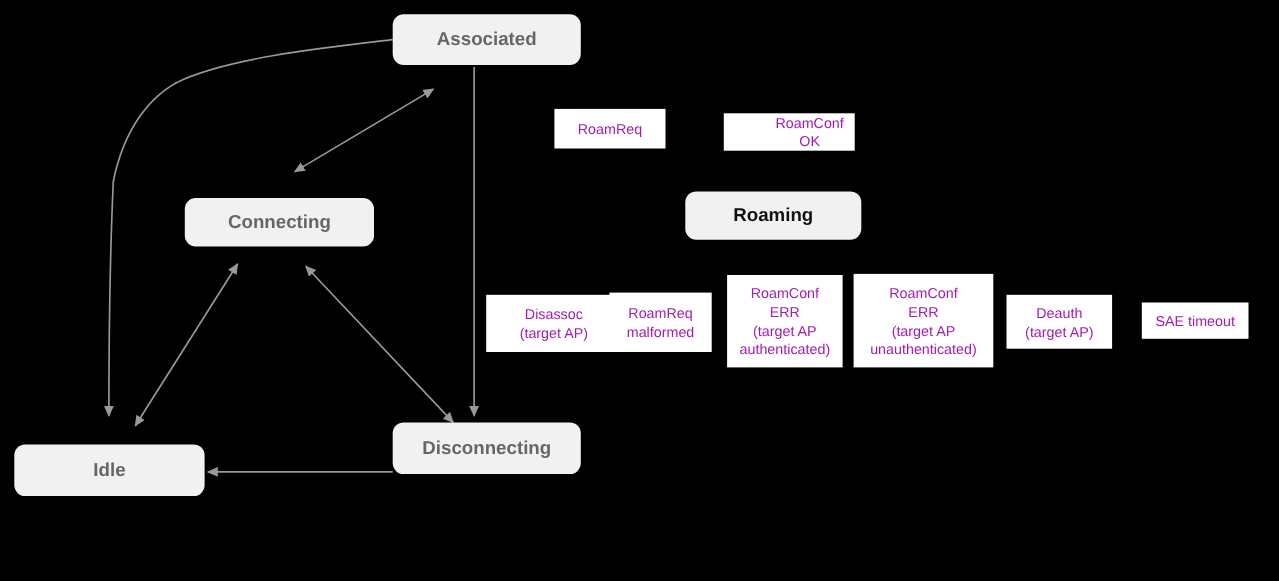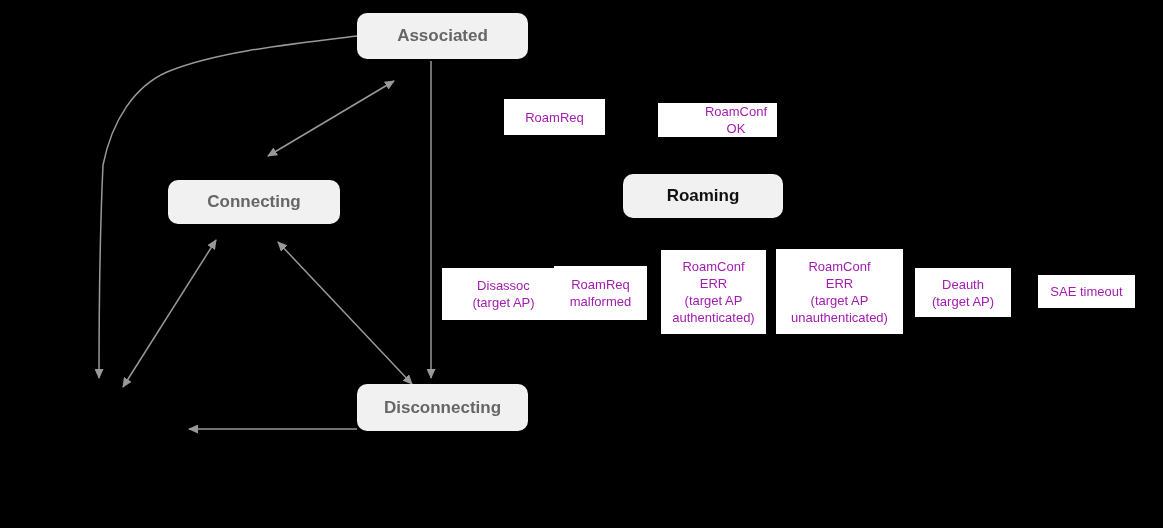--- a/index.html
+++ b/index.html
@@ -79,20 +79,21 @@
     <path d="M268,156 L394,81" fill="none" stroke="#999999" stroke-width="1.5" marker-start="url(#ah)" marker-end="url(#ah)"></path>
     <path d="M431,61 L431,378" fill="none" stroke="#999999" stroke-width="1.5" marker-end="url(#ah)"></path>
     <path d="M216,240 L123,387" fill="none" stroke="#999999" stroke-width="1.5" marker-start="url(#ah)" marker-end="url(#ah)"></path>
     <path d="M278,242 L412,384" fill="none" stroke="#999999" stroke-width="1.5" marker-start="url(#ah)" marker-end="url(#ah)"></path>
     <path d="M357,429 L189,429" fill="none" stroke="#999999" stroke-width="1.5" marker-end="url(#ah)"></path>
   </svg>
 
   <div class="state" id="st-associated">Associated</div>
   <div class="state" id="st-connecting">Connecting</div>
   <div class="state highlight" id="st-roaming">Roaming</div>
+  <div class="state" id="st-idle">Idle</div>
   <div class="state" id="st-disconnecting">Disconnecting</div>
 
   <div class="evt" id="ev-roamreq">RoamReq</div>
   <div class="evt" id="ev-roamconf-ok">RoamConf OK</div>
   <div class="evt" id="ev-disassoc">Disassoc
 (target AP)</div>
   <div class="evt" id="ev-roamreq-malformed">RoamReq
 malformed</div>
   <div class="evt" id="ev-err-auth">RoamConf
 ERR

